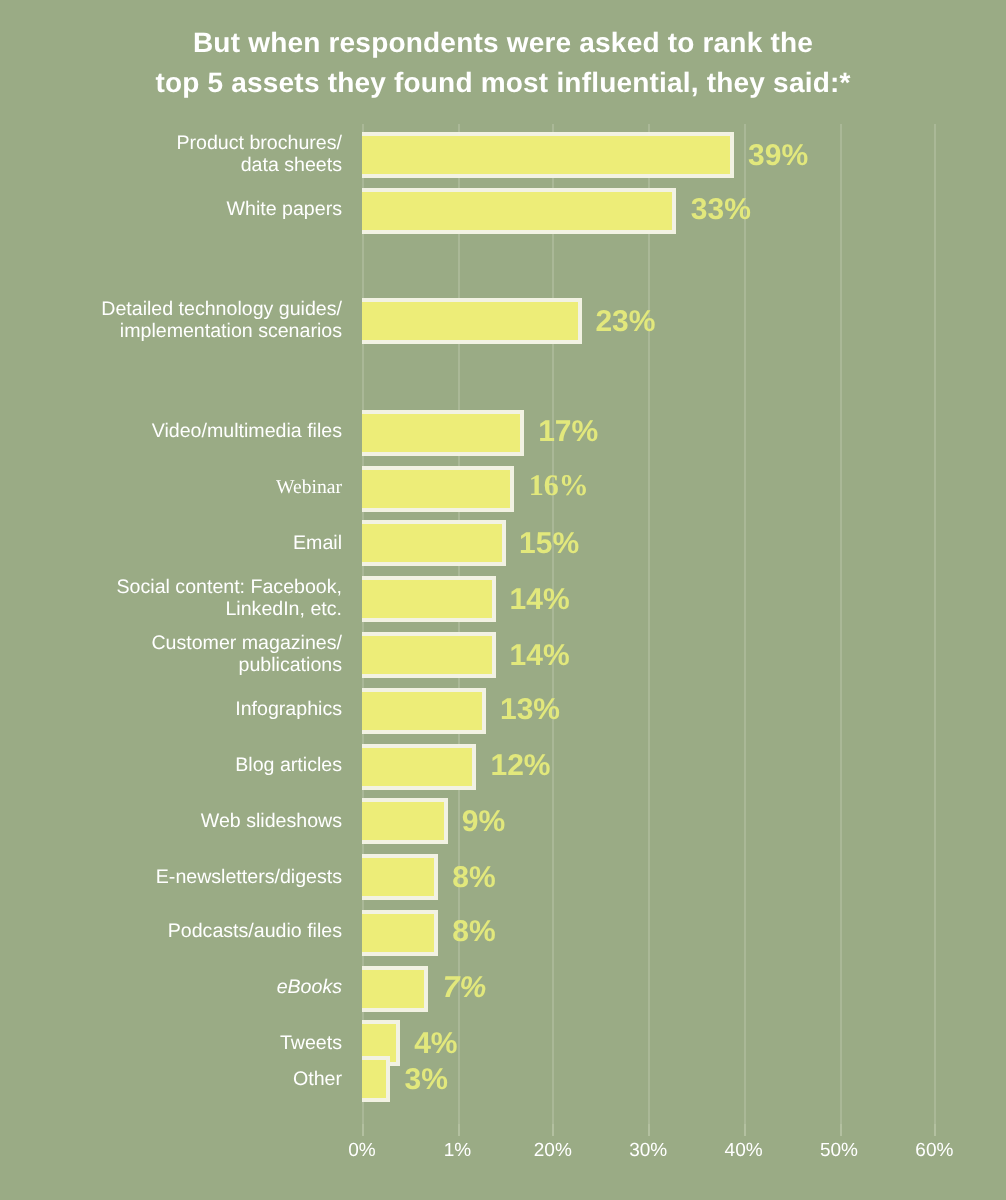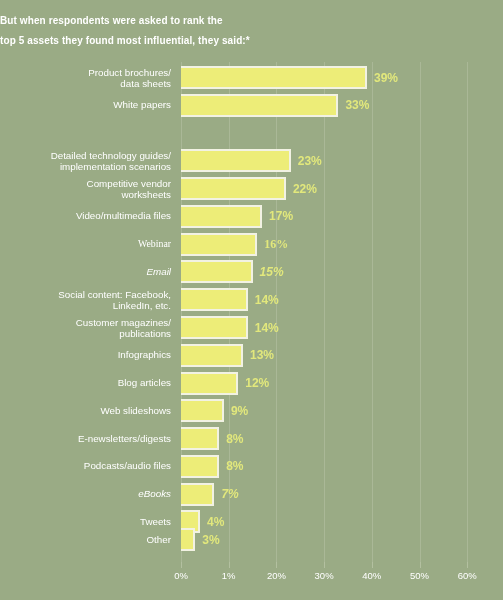--- a/index.html
+++ b/index.html
@@ -22,22 +22,23 @@
     position: relative;
     background: #9aab85;
   }
 
   
   .chart-title {
     position: absolute;
     top: 11px;
     left: 0;
     width: 503px;
+    text-align: center;
     color: #ffffff;
-    font-size: 10px;
+    font-size: 14px;
     font-weight: bold;
     line-height: 20px;
     letter-spacing: 0.1px;
   }
   .chart-title .title-line { display: block; white-space: nowrap; }
 
   
   .plot-area {
     position: absolute;
     left: 181px;
@@ -100,21 +101,21 @@
     background: #eded78;
     border: 2px solid #f2f2e3;
     border-left: none;
   }
 
   .bar-value {
     position: absolute;
     top: 50%;
     transform: translateY(-50%);
     color: #e2e87c;
-    font-size: 12px;
+    font-size: 15px;
     font-weight: bold;
     white-space: nowrap;
   }
 
   
   .x-axis {
     position: absolute;
     left: 0;
     top: 562px;
     width: 503px;
@@ -173,43 +174,35 @@
         </div>
       </div>
       <div class="bar-row" style="top: 83.3333px;">
         <div class="cat-label">Detailed technology guides/
 implementation scenarios</div>
         <div class="bar-wrap">
           <div class="bar" style="width: 109.71px;"></div>
           <div class="bar-value" style="left: 116.71px;">23%</div>
         </div>
       </div>
-      <div class="bar-row" style="top: 111.111px;">
-        <div class="cat-label">Competitive vendor
-worksheets</div>
-        <div class="bar-wrap">
-          <div class="bar" style="width: 104.94px;"></div>
-          <div class="bar-value" style="left: 111.94px;">22%</div>
-        </div>
-      </div>
       <div class="bar-row" style="top: 138.889px;">
         <div class="cat-label">Video/multimedia files</div>
         <div class="bar-wrap">
           <div class="bar" style="width: 81.09px;"></div>
           <div class="bar-value" style="left: 88.09px;">17%</div>
         </div>
       </div>
       <div class="bar-row" style="top: 166.667px; font-family: Liberation Serif, serif;">
         <div class="cat-label">Webinar</div>
         <div class="bar-wrap">
           <div class="bar" style="width: 76.32px;"></div>
           <div class="bar-value" style="left: 83.32px;">16%</div>
         </div>
       </div>
-      <div class="bar-row" style="top: 194.444px; font-style: italic;">
+      <div class="bar-row" style="top: 194.444px;">
         <div class="cat-label">Email</div>
         <div class="bar-wrap">
           <div class="bar" style="width: 71.55px;"></div>
           <div class="bar-value" style="left: 78.55px;">15%</div>
         </div>
       </div>
       <div class="bar-row" style="top: 222.222px;">
         <div class="cat-label">Social content: Facebook,
 LinkedIn, etc.</div>
         <div class="bar-wrap">

